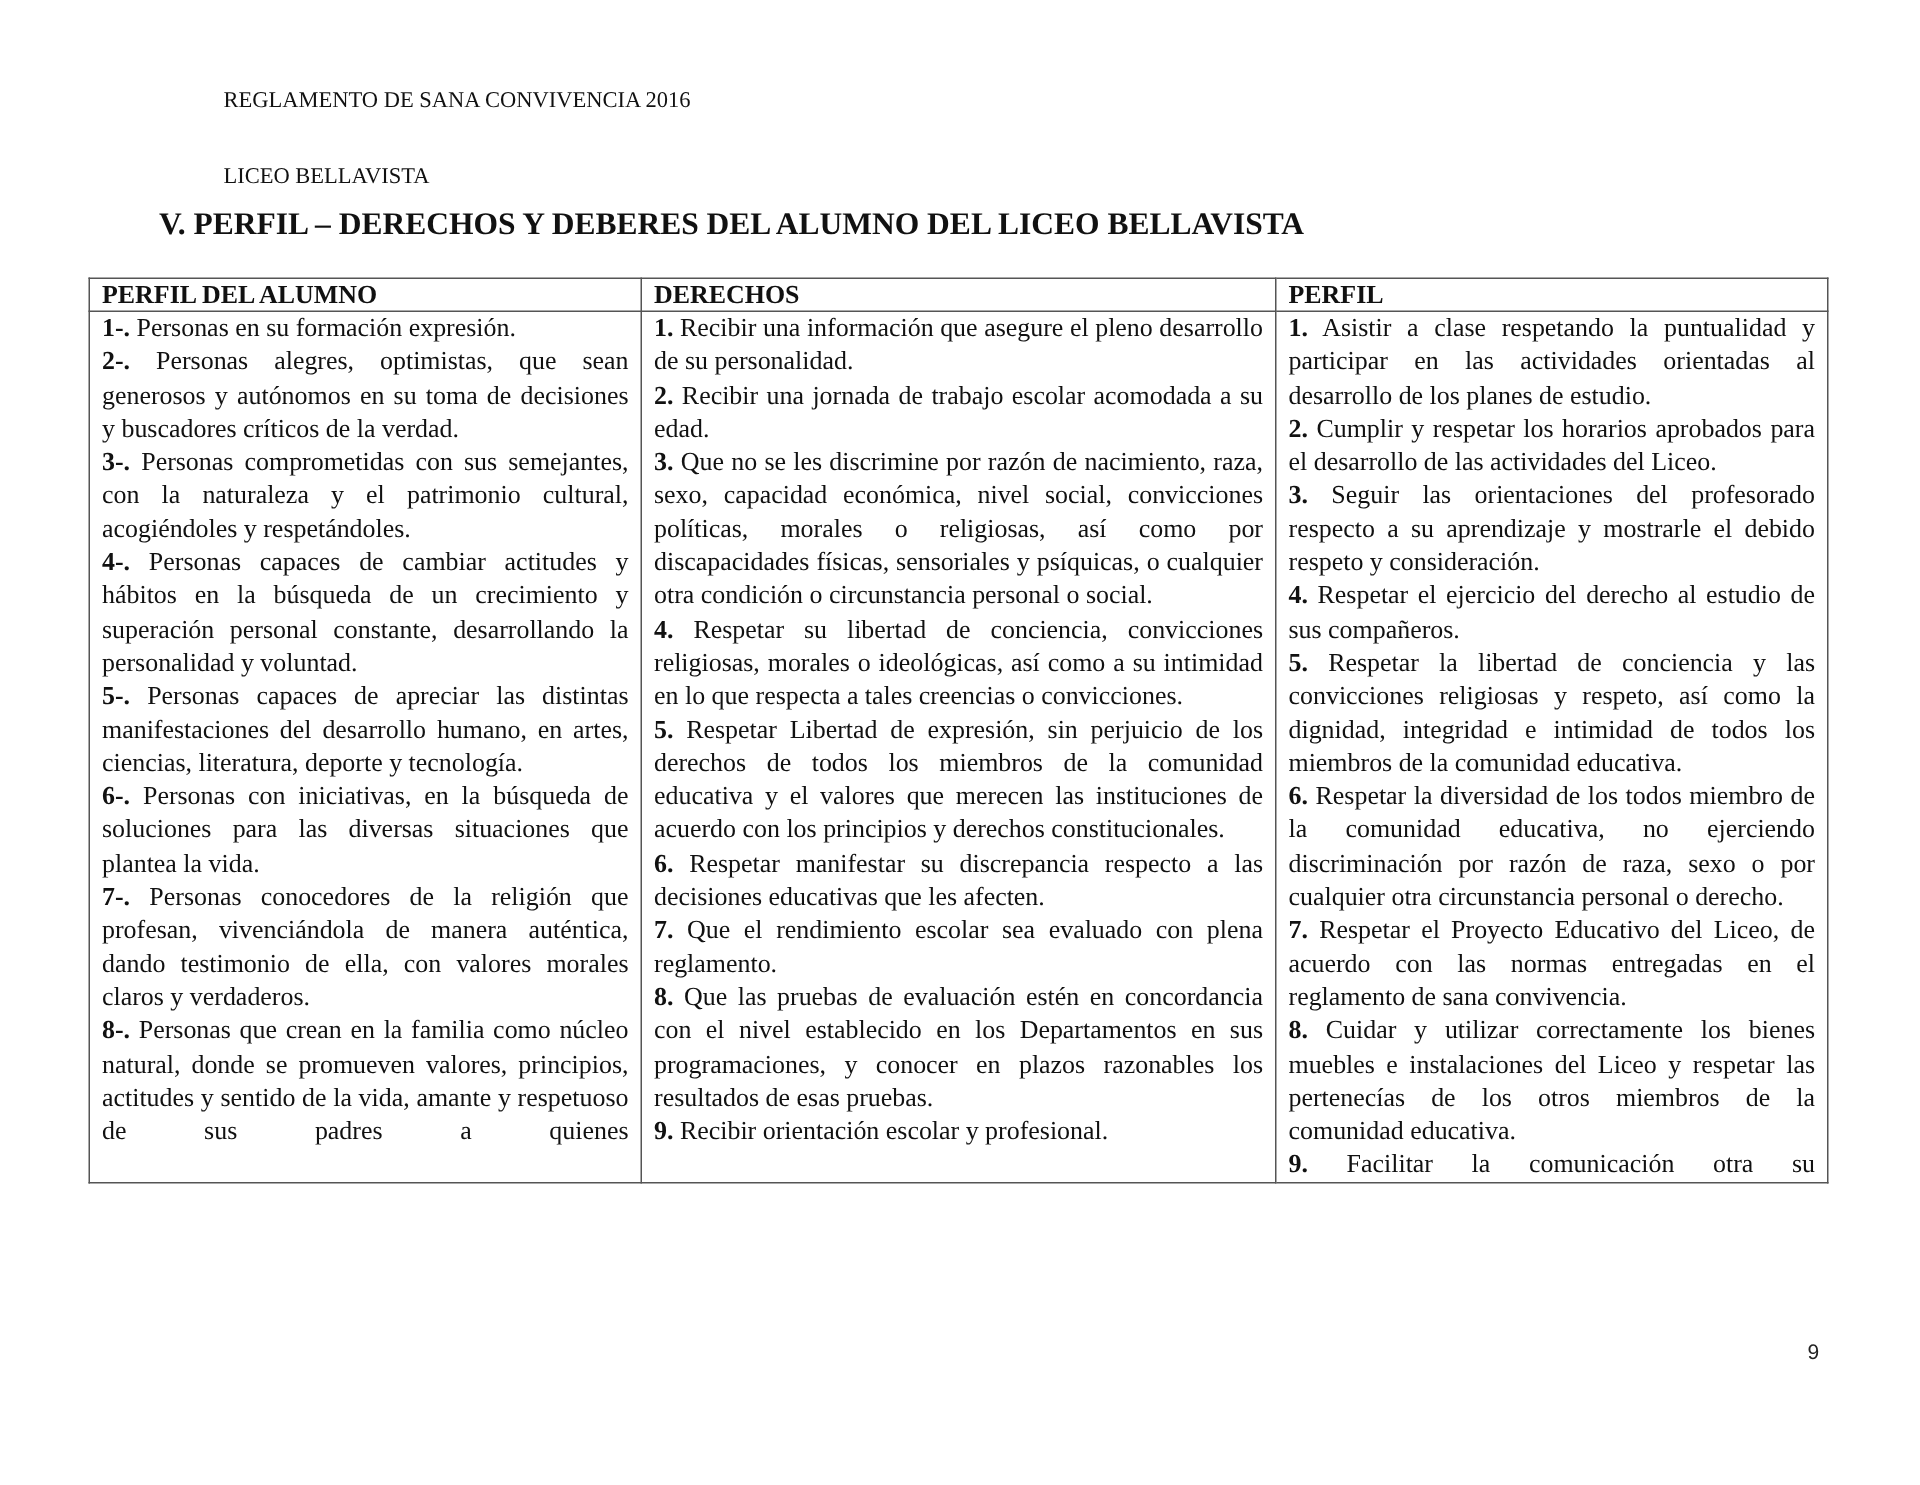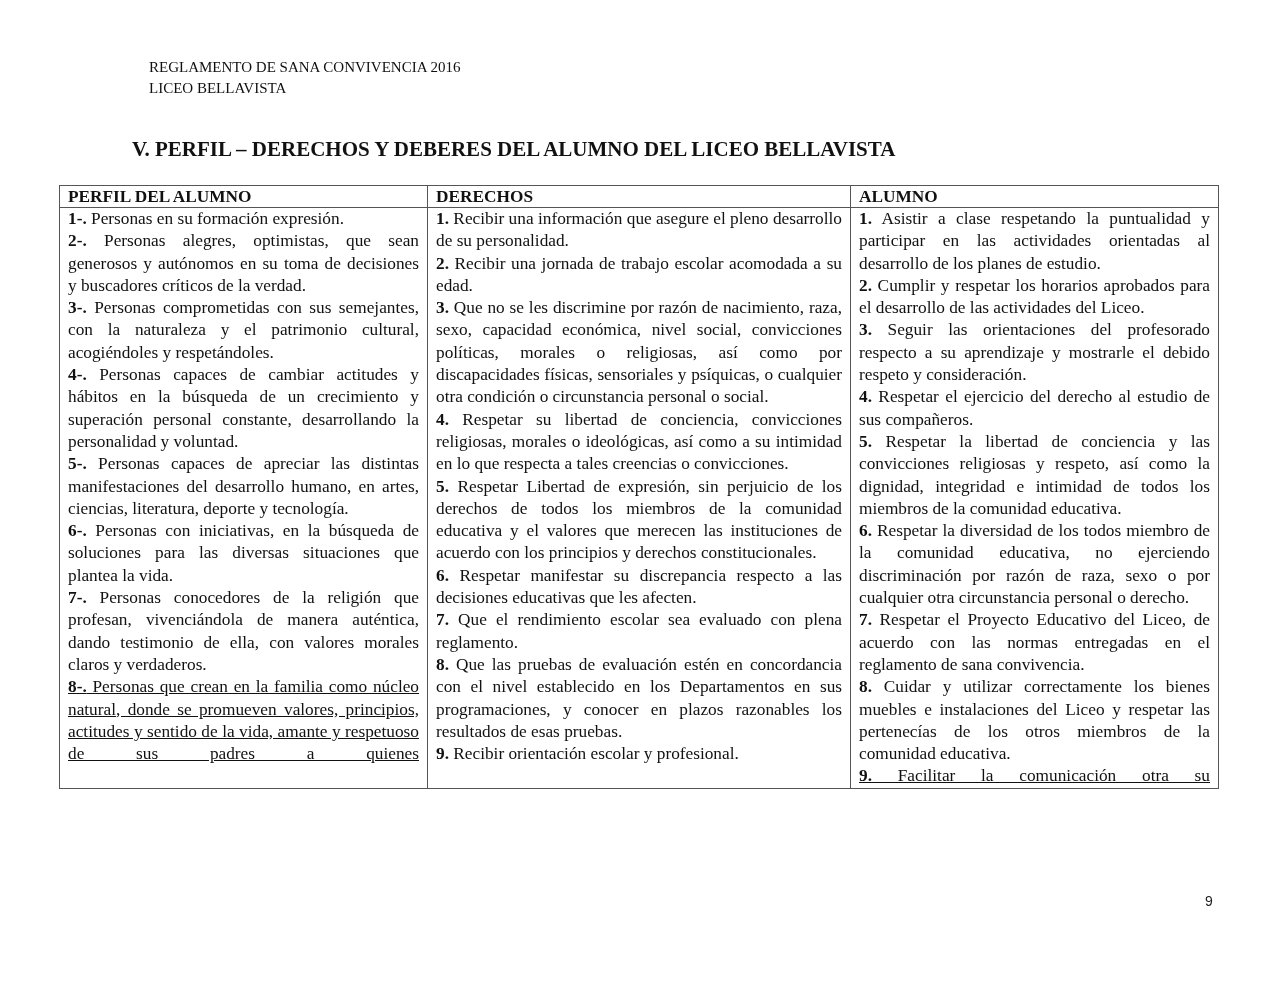--- a/index.html
+++ b/index.html
@@ -17,24 +17,24 @@
     }
     .header-line {
       position: absolute;
       left: 117px;
       font-size: 15px;
       letter-spacing: 0px;
       white-space: nowrap;
       margin-left: 32px;
     }
     #doc-header-1 { top: 59px; }
-    #doc-header-2 { top: 80px; text-align: center; }
+    #doc-header-2 { top: 110px; text-align: center; }
     .section-title {
       position: absolute;
-      left: 132px;
+      left: 106px;
       top: 137px;
       font-size: 21px;
       font-weight: bold;
       white-space: nowrap;
     }
     table.rights {
       position: absolute;
       left: 59px;
       top: 185px;
       width: 1159px;
@@ -66,21 +66,20 @@
     col.c3 { width: 368px; }
     .item {
       display: block;
       text-align: justify;
     }
     .item .num {
       font-weight: bold;
     }
     .item.cut {
       text-align-last: justify;
-      text-decoration: underline;
     }
     .page-number {
       position: absolute;
       left: 1205px;
       top: 893px;
       font-family: "Liberation Sans", "DejaVu Sans", sans-serif;
       font-size: 14px;
       color: #222222;
     }
   </style>
@@ -95,21 +94,21 @@
 <table class="rights">
   <colgroup>
     <col class="c1">
     <col class="c2">
     <col class="c3">
   </colgroup>
   <thead>
     <tr>
       <th>PERFIL DEL ALUMNO</th>
       <th>DERECHOS</th>
-      <th>ALUMNO</th>
+      <th>PERFIL</th>
     </tr>
   </thead>
   <tbody>
     <tr>
       <td>
         <span class="item"><span class="num">1-.</span><span> Personas en su formación expresión.</span></span>
         <span class="item"><span class="num">2-.</span><span> Personas alegres, optimistas, que sean generosos y autónomos en su toma de decisiones y buscadores críticos de la verdad.</span></span>
         <span class="item"><span class="num">3-.</span><span> Personas comprometidas con sus semejantes, con la naturaleza y el patrimonio cultural, acogiéndoles y respetándoles.</span></span>
         <span class="item"><span class="num">4-.</span><span> Personas capaces de cambiar actitudes y hábitos en la búsqueda de un crecimiento y superación personal constante, desarrollando la personalidad y voluntad.</span></span>
         <span class="item"><span class="num">5-.</span><span> Personas capaces de apreciar las distintas manifestaciones del desarrollo humano, en artes, ciencias, literatura, deporte y tecnología.</span></span>

